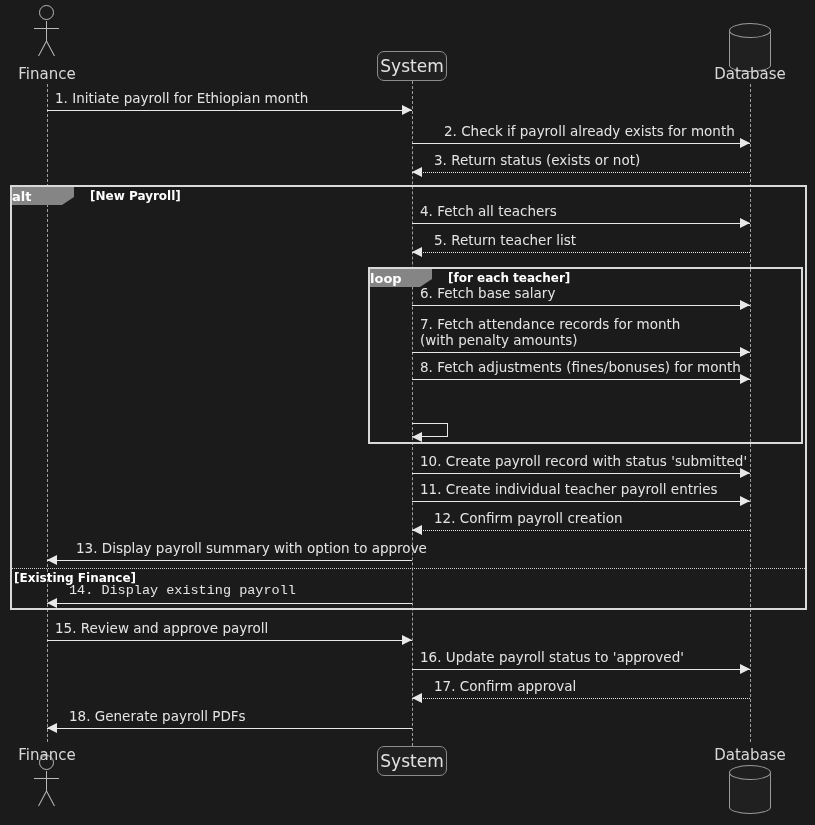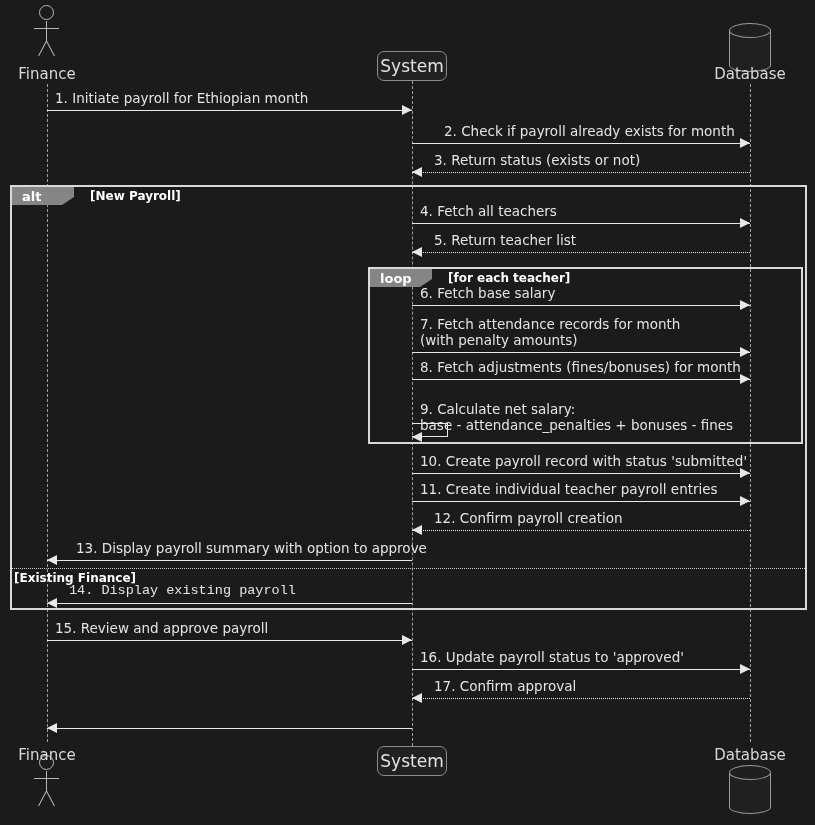--- a/index.html
+++ b/index.html
@@ -156,21 +156,20 @@
   }
   .frame-tab {
     position: absolute;
     height: 18px;
     background: #858585;
     color: #ffffff;
     font-size: 13px;
     font-weight: bold;
     display: flex;
     align-items: center;
-    padding-left: 10px;
     box-sizing: border-box;
     clip-path: polygon(0 0, 100% 0, 100% 55%, calc(100% - 12px) 100%, 0 100%);
   }
   .frame-cond {
     position: absolute;
     color: #ffffff;
     font-size: 12px;
     font-weight: bold;
     white-space: nowrap;
   }
@@ -243,22 +242,20 @@
     <div class="msg-label" style="left: 420px; top: 285px;">6. Fetch base salary</div>
     <div class="msg-line" style="left: 412px; top: 352px; width: 338px;"></div>
     <div class="arrowhead right" style="left: 740px; top: 347px;"></div>
     <div class="msg-label" style="left: 420px; top: 316px;">7. Fetch attendance records for month
 (with penalty amounts)</div>
     <div class="msg-line" style="left: 412px; top: 379px; width: 338px;"></div>
     <div class="arrowhead right" style="left: 740px; top: 374px;"></div>
     <div class="msg-label" style="left: 420px; top: 359px;">8. Fetch adjustments (fines/bonuses) for month</div>
     <div class="selfmsg" style="left: 412px; top: 423px; width: 36px; height: 14px;"></div>
     <div class="arrowhead left" style="left: 412px; top: 432px;"></div>
-    <div class="msg-label" style="left: 420px; top: 401px;">9. Calculate net salary:
-base - attendance_penalties + bonuses - fines</div>
     <div class="msg-line" style="left: 412px; top: 473px; width: 338px;"></div>
     <div class="arrowhead right" style="left: 740px; top: 468px;"></div>
     <div class="msg-label" style="left: 420px; top: 453px;">10. Create payroll record with status 'submitted'</div>
     <div class="msg-line" style="left: 412px; top: 501px; width: 338px;"></div>
     <div class="arrowhead right" style="left: 740px; top: 496px;"></div>
     <div class="msg-label" style="left: 420px; top: 481px;">11. Create individual teacher payroll entries</div>
     <div class="msg-line dotted" style="left: 412px; top: 530px; width: 338px;"></div>
     <div class="arrowhead left" style="left: 412px; top: 525px;"></div>
     <div class="msg-label" style="left: 434px; top: 510px;">12. Confirm payroll creation</div>
     <div class="msg-line" style="left: 47px; top: 560px; width: 365px;"></div>
@@ -271,13 +268,14 @@
     <div class="arrowhead right" style="left: 402px; top: 635px;"></div>
     <div class="msg-label" style="left: 55px; top: 620px;">15. Review and approve payroll</div>
     <div class="msg-line" style="left: 412px; top: 669px; width: 338px;"></div>
     <div class="arrowhead right" style="left: 740px; top: 664px;"></div>
     <div class="msg-label" style="left: 420px; top: 649px;">16. Update payroll status to 'approved'</div>
     <div class="msg-line dotted" style="left: 412px; top: 698px; width: 338px;"></div>
     <div class="arrowhead left" style="left: 412px; top: 693px;"></div>
     <div class="msg-label" style="left: 434px; top: 678px;">17. Confirm approval</div>
     <div class="msg-line" style="left: 47px; top: 728px; width: 365px;"></div>
     <div class="arrowhead left" style="left: 47px; top: 723px;"></div>
+    <div class="msg-label" style="left: 69px; top: 708px;">18. Generate payroll PDFs</div>
   </div>
 
 </body></html>

